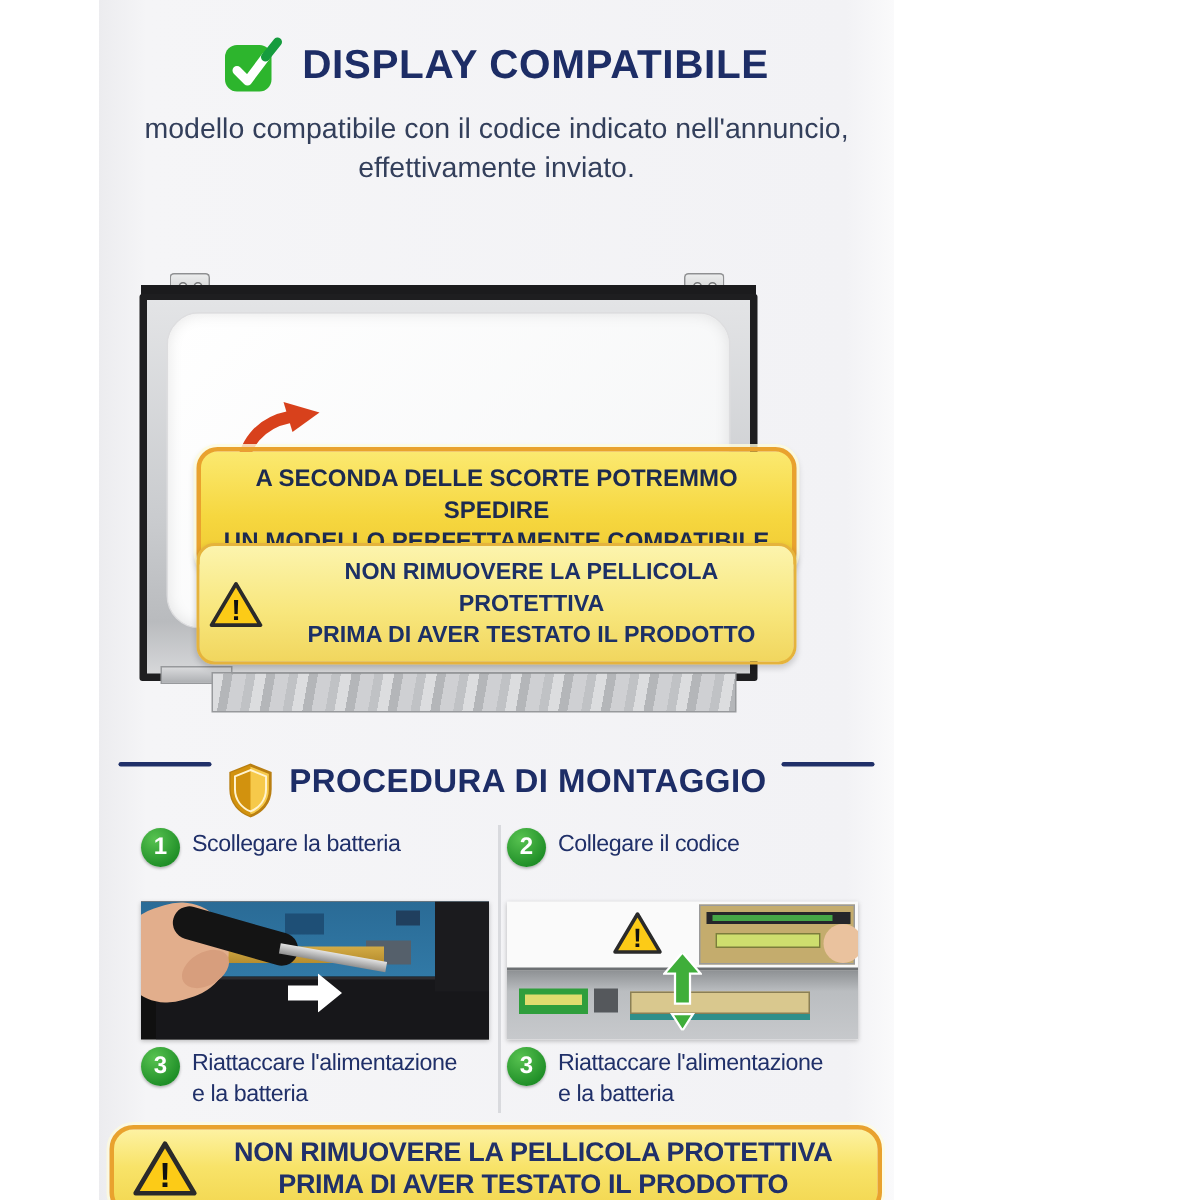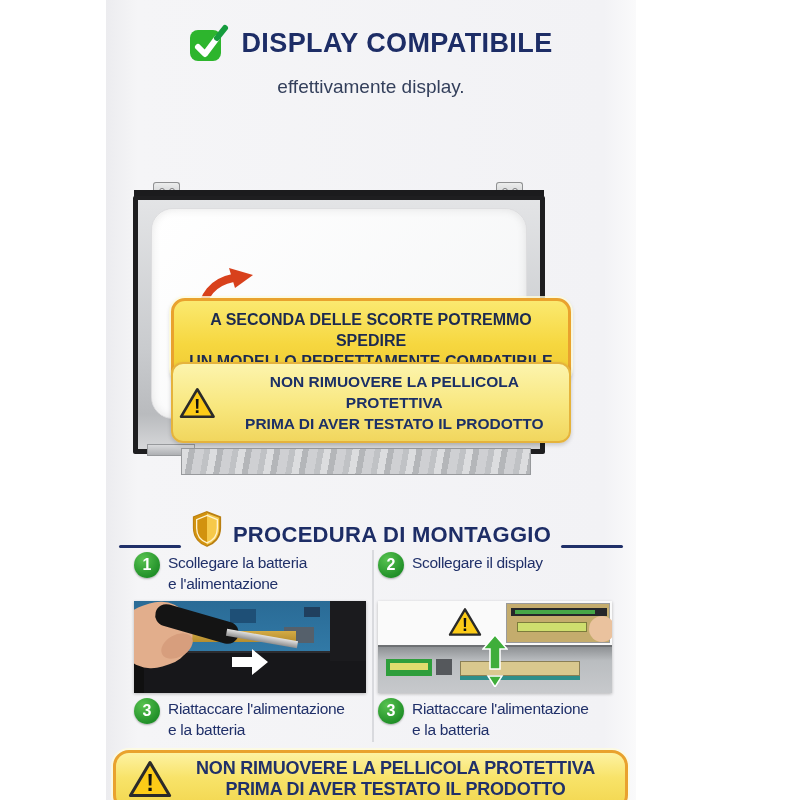--- a/index.html
+++ b/index.html
@@ -1,18 +1,18 @@
 <!DOCTYPE html>
 <html><head>
 <meta charset="utf-8">
 <style>
   * { margin:0; padding:0; box-sizing:border-box; }
   html,body { width:800px; height:800px; background:#ffffff; overflow:hidden;
               font-family:"Liberation Sans", sans-serif; }
-  .col { position:relative; width:530px; height:800px; margin-left:106px;
+  .col { position:relative; width:530px; height:800px; margin-left:66px;
          background:linear-gradient(90deg,#ececef 0%,#f5f5f7 6%,#f2f2f5 94%,#fafafb 100%); }
 
   
   .header { position:absolute; top:24px; left:0; right:0; display:flex;
             justify-content:center; align-items:center; gap:12px; }
   .title { font-size:27px; font-weight:800; color:#1d2d66; letter-spacing:.4px; }
 
   
   .intro { position:absolute; top:74px; left:0; right:0; text-align:center;
            font-size:19px; line-height:26px; color:#333f5b; }
@@ -50,21 +50,21 @@
             border:3px solid #e9a22e; border-radius:14px;
             box-shadow:0 0 0 2px rgba(255,252,220,.8), 0 2px 5px rgba(0,0,0,.25); }
   .ylabel.film { top:180px; padding:7px 6px; font-size:15.5px; line-height:21px; color:#1c3066;
             background:linear-gradient(180deg,#fcf4ad 0%,#f8e77e 55%,#f1d65e 100%);
             border:2px solid #e5b33c; border-radius:12px;
             box-shadow:0 2px 4px rgba(0,0,0,.18);
             display:flex; align-items:center; justify-content:center; gap:10px; }
 
   
   .proc-head { position:absolute; top:508px; left:13px; right:13px; height:40px;
-               display:flex; align-items:flex-end; justify-content:center; gap:10px; }
+               display:flex; align-items:flex-start; justify-content:center; gap:10px; }
   .rule { flex:1; height:3px; background:#203069; border-radius:2px; }
   .proc-title { font-size:22px; font-weight:800; color:#1d2d66; letter-spacing:.3px;
                 white-space:nowrap; }
 
   
   .steps { position:absolute; top:550px; left:28px; width:478px;
            display:grid; grid-template-columns:232px 234px; column-gap:12px;
            grid-template-rows:48px 92px auto; row-gap:3px; }
   .vdivider { position:absolute; top:550px; left:266px; width:2px; height:192px;
               background:#d9dade; }
@@ -141,21 +141,22 @@
   <div class="header">
     <svg width="40" height="38" viewBox="0 0 40 38">
       <rect x="1" y="6" width="31" height="31" rx="8" fill="#2db52d"></rect>
       <path d="M9 23 L16 30 L28 14" fill="none" stroke="#ffffff" stroke-width="6" stroke-linecap="round" stroke-linejoin="round"></path>
       <path d="M28 14 L36 4" fill="none" stroke="#169c3e" stroke-width="6" stroke-linecap="round"></path>
     </svg>
     <div class="title">DISPLAY COMPATIBILE</div>
   </div>
 
   <div class="intro">
-    <div>effettivamente display.</div>
+    <div>modello compatibile con il codice indicato nell'annuncio,</div>
+    <div>effettivamente inviato.</div>
   </div>
 
   <div class="panel">
     <div class="bracket bl">
       <span class="hole"></span>
       <span class="hole"></span>
     </div>
     <div class="bracket br">
       <span class="hole"></span>
       <span class="hole"></span>
@@ -207,28 +208,27 @@
     <div class="rule"></div>
   </div>
 
   <div class="vdivider"></div>
   <div class="steps">
 
     <div class="step">
       <span class="stepnum">1</span>
       <span class="steptext">
         <span class="l">Scollegare la batteria</span>
-        <span class="l">e l'alimentazione</span>
       </span>
     </div>
 
     <div class="step">
       <span class="stepnum">2</span>
       <span class="steptext">
-        <span class="l">Scollegare il display</span>
+        <span class="l">Collegare il codice</span>
       </span>
     </div>
 
     <div class="photo">
       <div class="board"></div>
       <div class="chip1"></div>
       <div class="chip2"></div>
       <div class="chip3"></div>
       <div class="goldstrip"></div>
       <div class="battery"></div>

